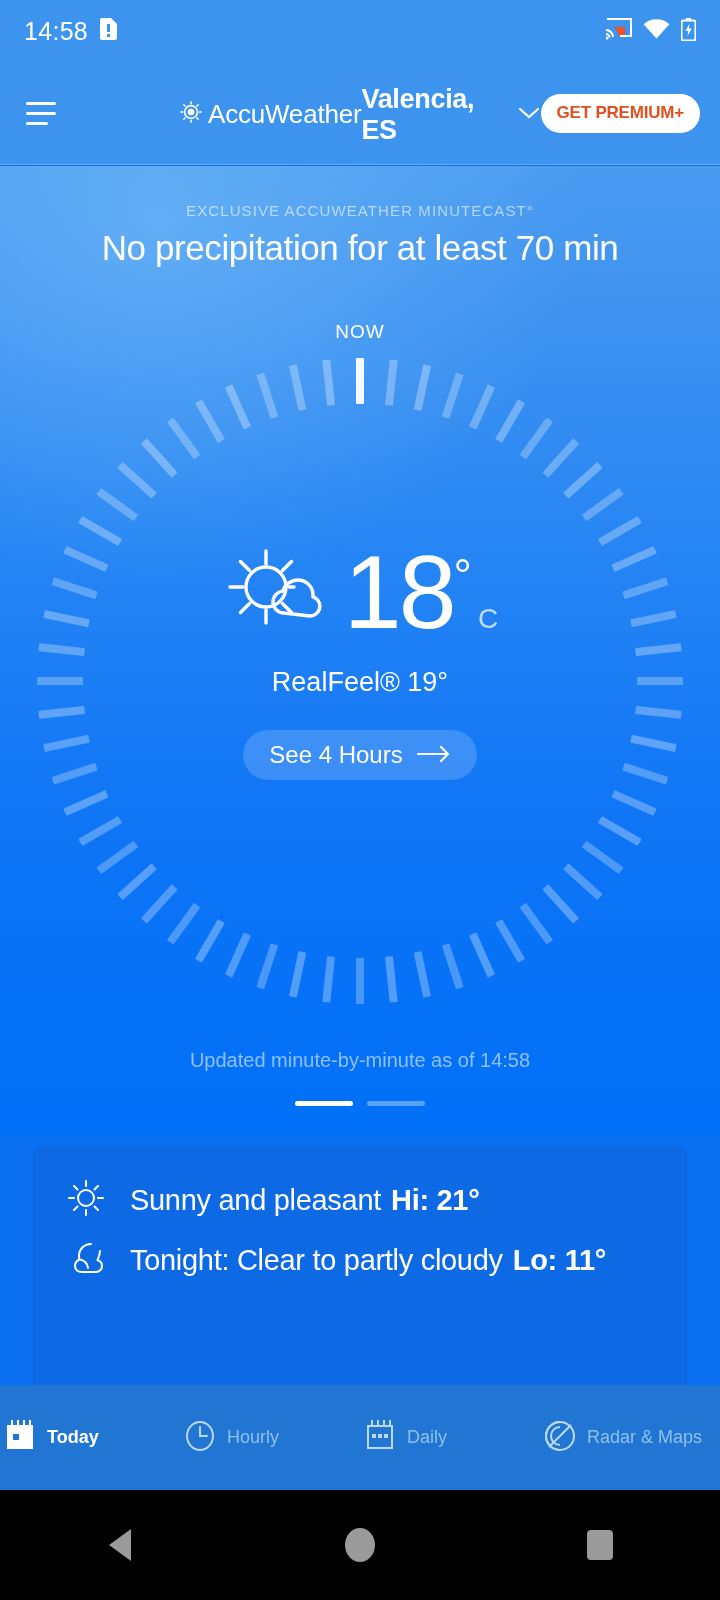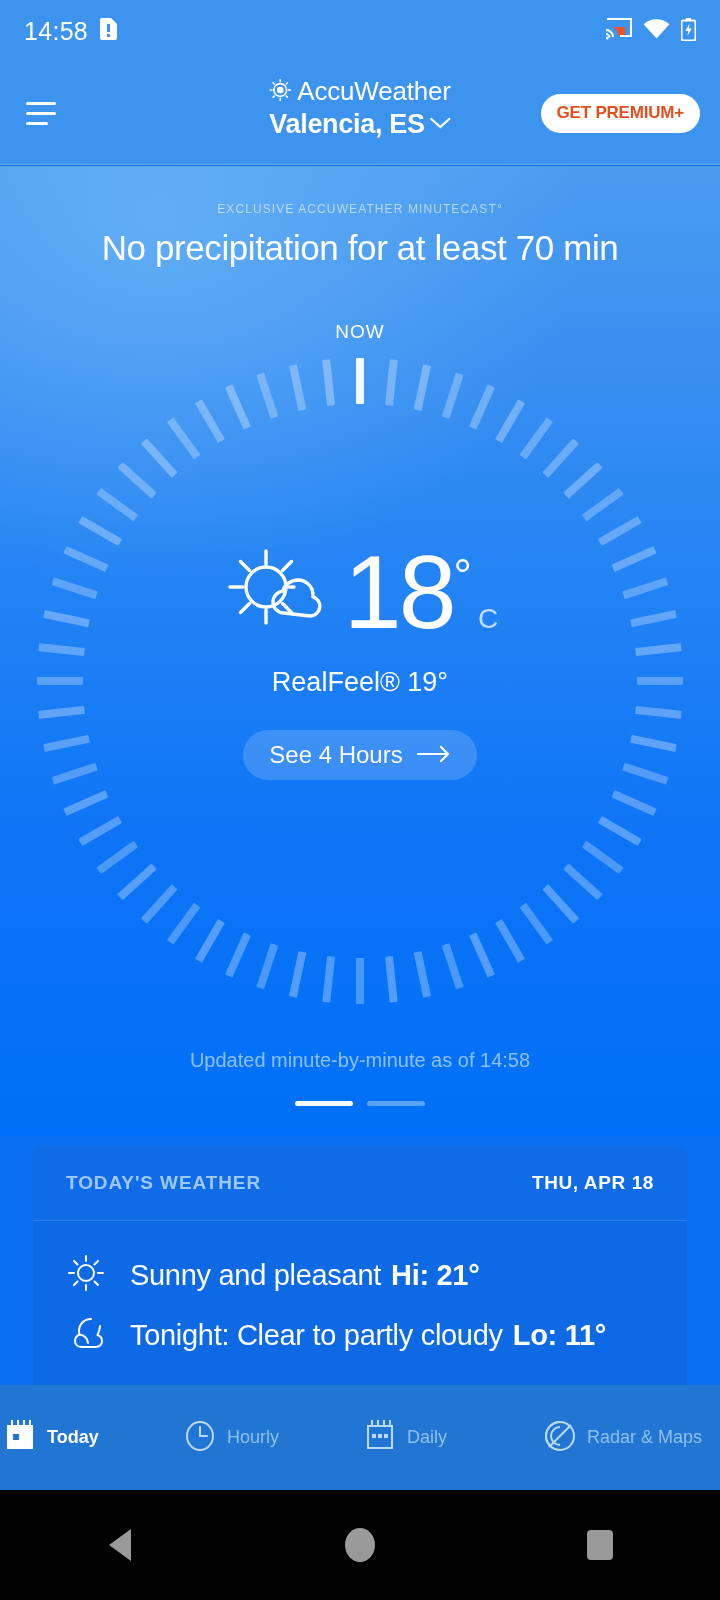--- a/index.html
+++ b/index.html
@@ -30,22 +30,22 @@
     padding:0 20px;
     border-bottom:1px solid rgba(255,255,255,.22);
   }
   #hamburger{ width:46px; height:40px; display:flex; flex-direction:column;
     justify-content:center; gap:7px; cursor:pointer; padding-left:6px;}
   #hamburger i{ display:block; height:3px; background:#fff; border-radius:2px; }
   #hamburger i:nth-child(1){ width:30px; }
   #hamburger i:nth-child(2){ width:30px; }
   #hamburger i:nth-child(3){ width:22px; }
 
-  #titlewrap{ display:flex; flex-direction:column; align-items:center;
-    position:absolute; left:50%; transform:translateX(-50%); top:14px; }
+  #titlewrap{ display:flex; flex-direction:row; align-items:center;
+    position:absolute; left:50%; transform:translateX(-50%); top:20px; }
   #brandrow{ display:flex; align-items:center; gap:6px; }
   #brandname{ color:#fff; font-size:26px; font-weight:400; letter-spacing:-.2px;}
   #locrow{ display:flex; align-items:center; gap:4px; margin-top:2px;}
   #locname{ color:#fff; font-size:27px; font-weight:700; letter-spacing:-.3px; }
 
   #premium{
     background:#fff; color:#e1501e; border:none; border-radius:22px;
     padding:9px 16px 10px; font-size:17px; font-weight:700;
     letter-spacing:-.2px; cursor:pointer; font-family:"Liberation Sans",sans-serif;
     white-space:nowrap;
@@ -54,21 +54,21 @@
   
   #hero{
     position:absolute; left:0; top:166px; width:720px; height:970px;
     background:
       radial-gradient(ellipse 95% 60% at 22% 6%, rgba(120,190,250,.55) 0%, rgba(120,190,250,0) 62%),
       linear-gradient(180deg,#4a9cf0 0%, #3f93f0 14%, #2484f4 42%, #0d74f6 70%, #0070f8 100%);
     overflow:hidden;
   }
   #mc-kicker{
     position:absolute; top:36px; width:100%; text-align:center;
-    color:rgba(255,255,255,.58); font-size:12px; letter-spacing:1.1px;
+    color:rgba(255,255,255,.58); font-size:15px; letter-spacing:1.1px;
     font-weight:500;
   }
   #mc-head{
     position:absolute; top:62px; width:100%; text-align:center;
     color:#fff; font-size:35px; font-weight:400; letter-spacing:-.4px;
   }
   #now-label{
     position:absolute; top:155px; width:100%; text-align:center;
     color:#fff; font-size:19px; letter-spacing:1px; font-weight:500;
   }
@@ -320,24 +320,20 @@
     </div>
 
     <div id="updated">Updated minute-by-minute as of 14:58</div>
     <div id="pager">
       <span class="bar active"></span>
       <span class="bar"></span>
     </div>
   </div>
 
   <div id="card">
-    <div id="card-head">
-      <span id="card-title">TODAY'S WEATHER</span>
-      <span id="card-date">THU, APR 18</span>
-    </div>
     <div id="card-rows">
       <div class="crow">
         <span>
           <svg width="40" height="40" viewBox="0 0 40 40">
               <g fill="none" stroke="#fff" stroke-width="2" stroke-linecap="round">
                 <circle cx="20" cy="20" r="8"></circle>
                 <path d="M20 3v5M20 32v5M3 20h5M32 20h5M8 8l3.5 3.5M28.5 28.5 32 32M32 8l-3.5 3.5M11.5 28.5 8 32"></path>
               </g>
             </svg>
         </span>

